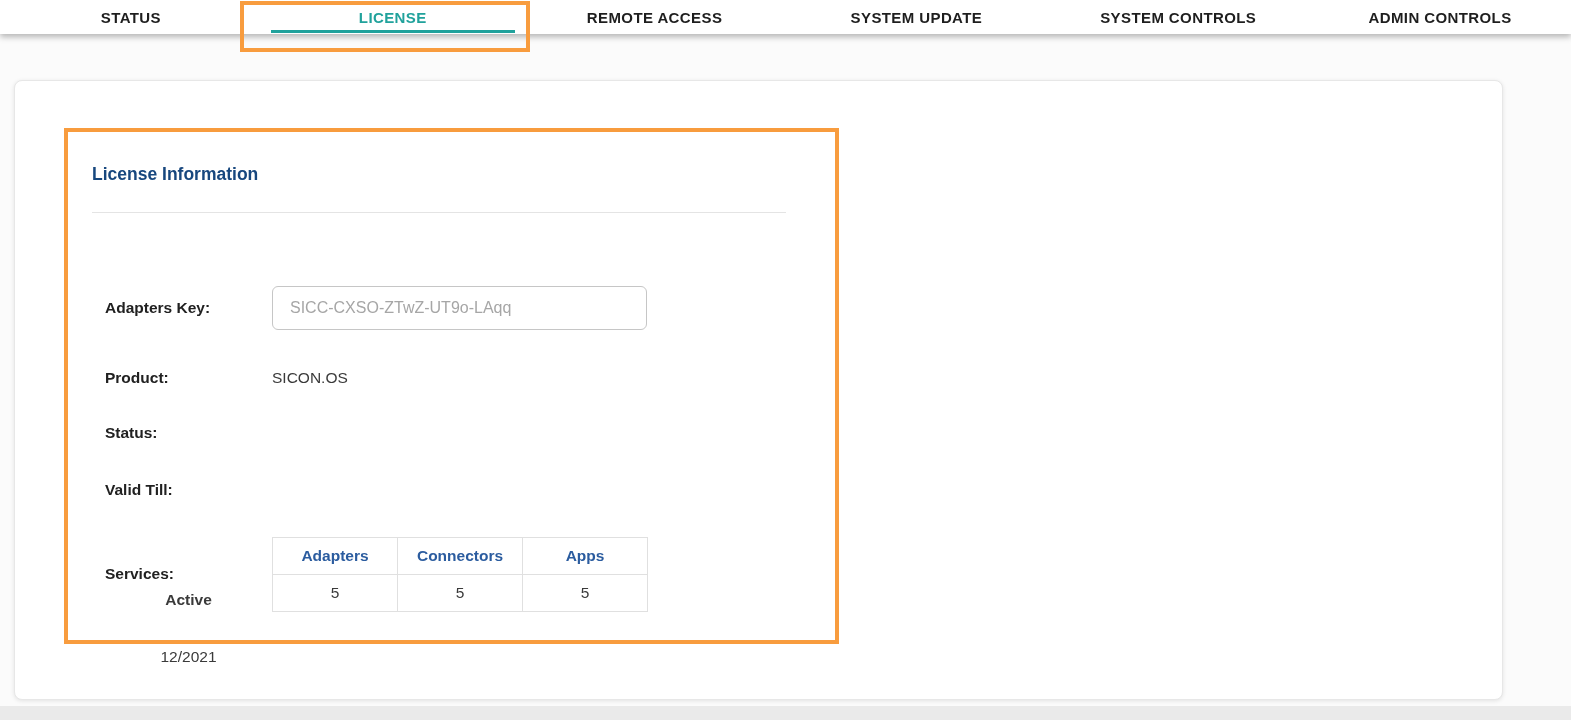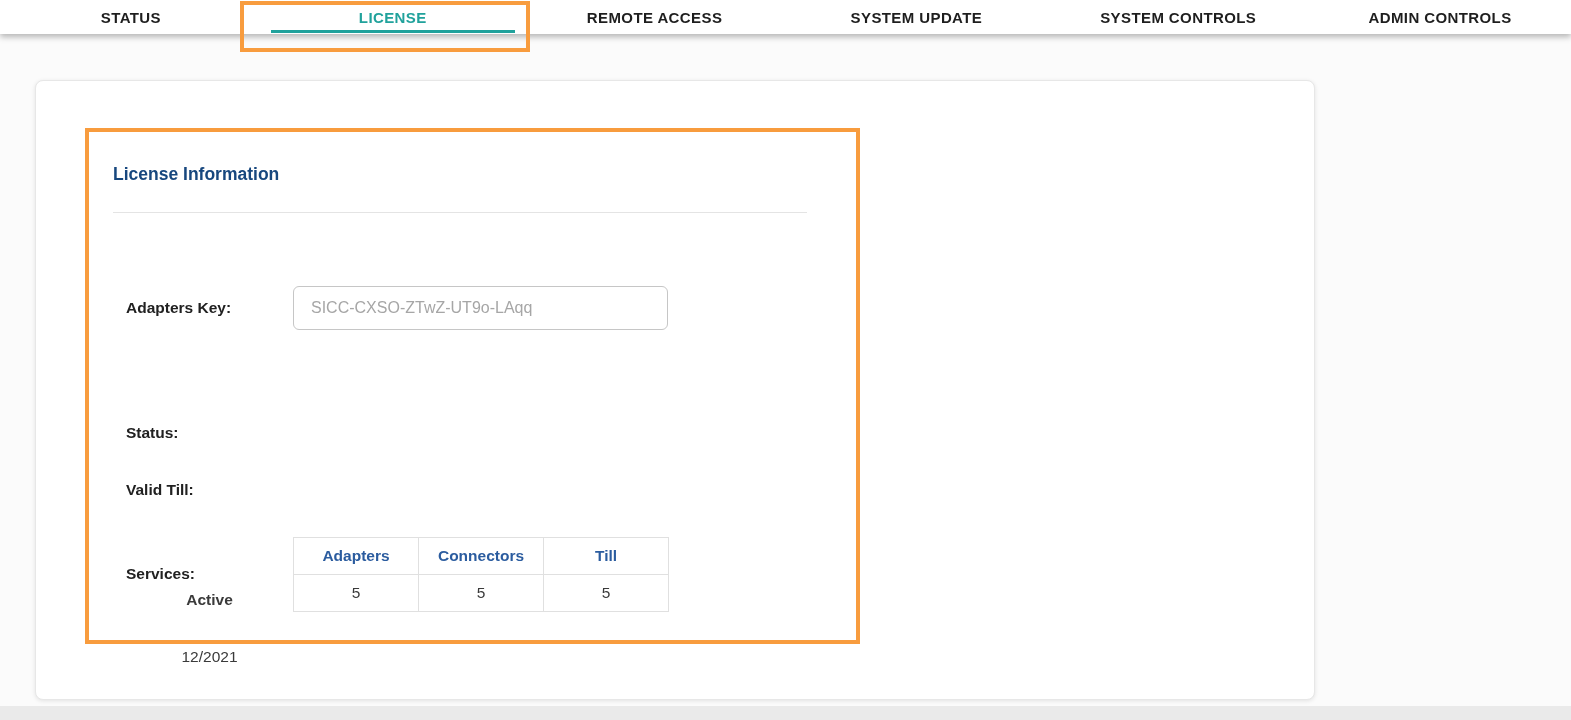--- a/index.html
+++ b/index.html
@@ -44,26 +44,25 @@
   
   .annot-tab {
     position:absolute; left:240px; top:1px; width:290px; height:51px;
     border:4px solid #f89c3e;
     z-index:6;
     pointer-events:none;
   }
 
   
   .card {
-    position:absolute; left:14px; top:80px; width:1280px; height:620px;
+    position:absolute; left:14px; top:80px; width:1489px; height:620px;
     background:#ffffff;
     border:1px solid #e7e7e7;
     border-radius:8px;
     box-shadow:0 1px 4px rgba(0,0,0,0.10);
-    margin-left:21px;
   }
 
   
   .annot-section {
     position:absolute; left:49px; top:47px; width:775px; height:516px;
     border:4px solid #f89c3e;
     pointer-events:none;
     z-index:4;
   }
 
@@ -150,39 +149,43 @@
   <div class="annot-section"></div>
 
   <h2 class="section-title">License Information</h2>
   <div class="divider"></div>
 
   <div class="row row-key">
     <span class="label">Adapters Key:</span>
     <input type="text" class="key-input" placeholder="SICC-CXSO-ZTwZ-UT9o-LAqq" style="">
   </div>
 
+  <div class="row row-product">
+    <span class="label">Product:</span>
+    <span class="value">SICON.OS</span>
+  </div>
 
   <div class="row row-status">
     <span class="label">Status:</span>
     <span class="value status-value">Active</span>
   </div>
 
   <div class="row row-validtill">
     <span class="label">Valid Till:</span>
     <span class="value">12/2021</span>
   </div>
 
   <div class="row row-services">
     <span class="label">Services:</span>
     <table class="services-table">
       <thead>
         <tr>
           <th>Adapters</th>
           <th>Connectors</th>
-          <th>Till</th>
+          <th>Apps</th>
         </tr>
       </thead>
       <tbody>
         <tr>
           <td>5</td>
           <td>5</td>
           <td>5</td>
         </tr>
       </tbody>
     </table>

